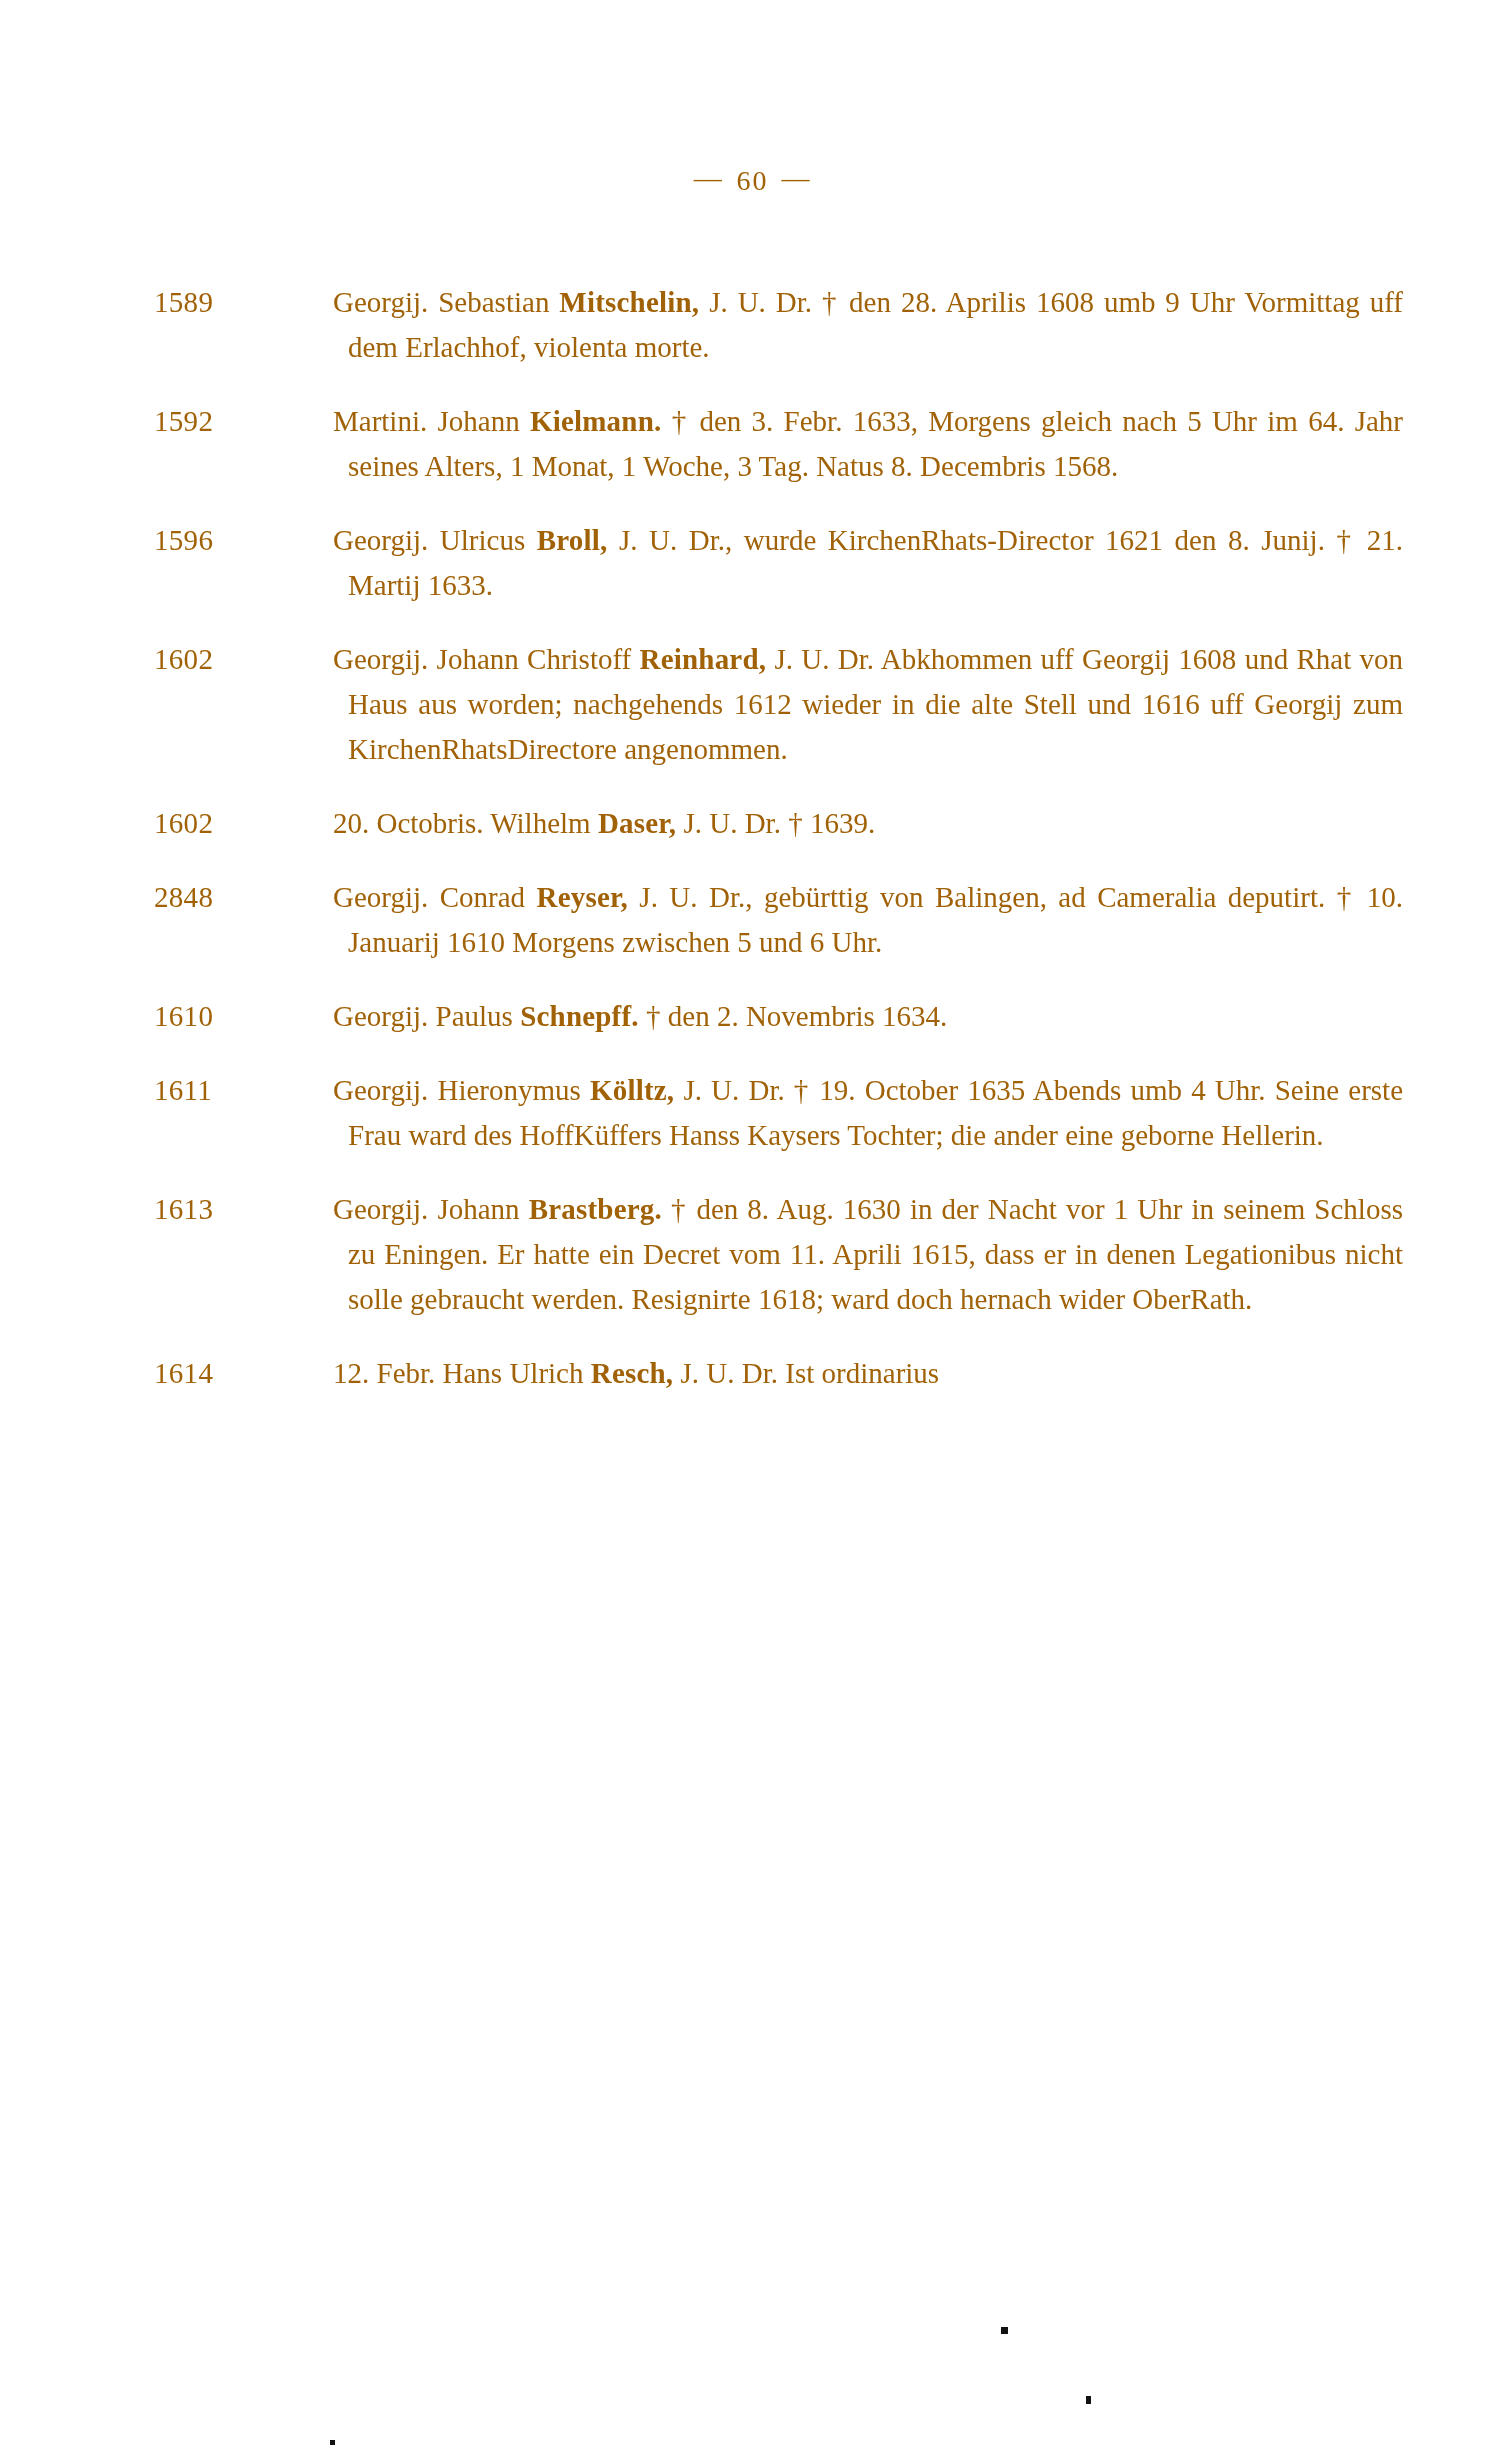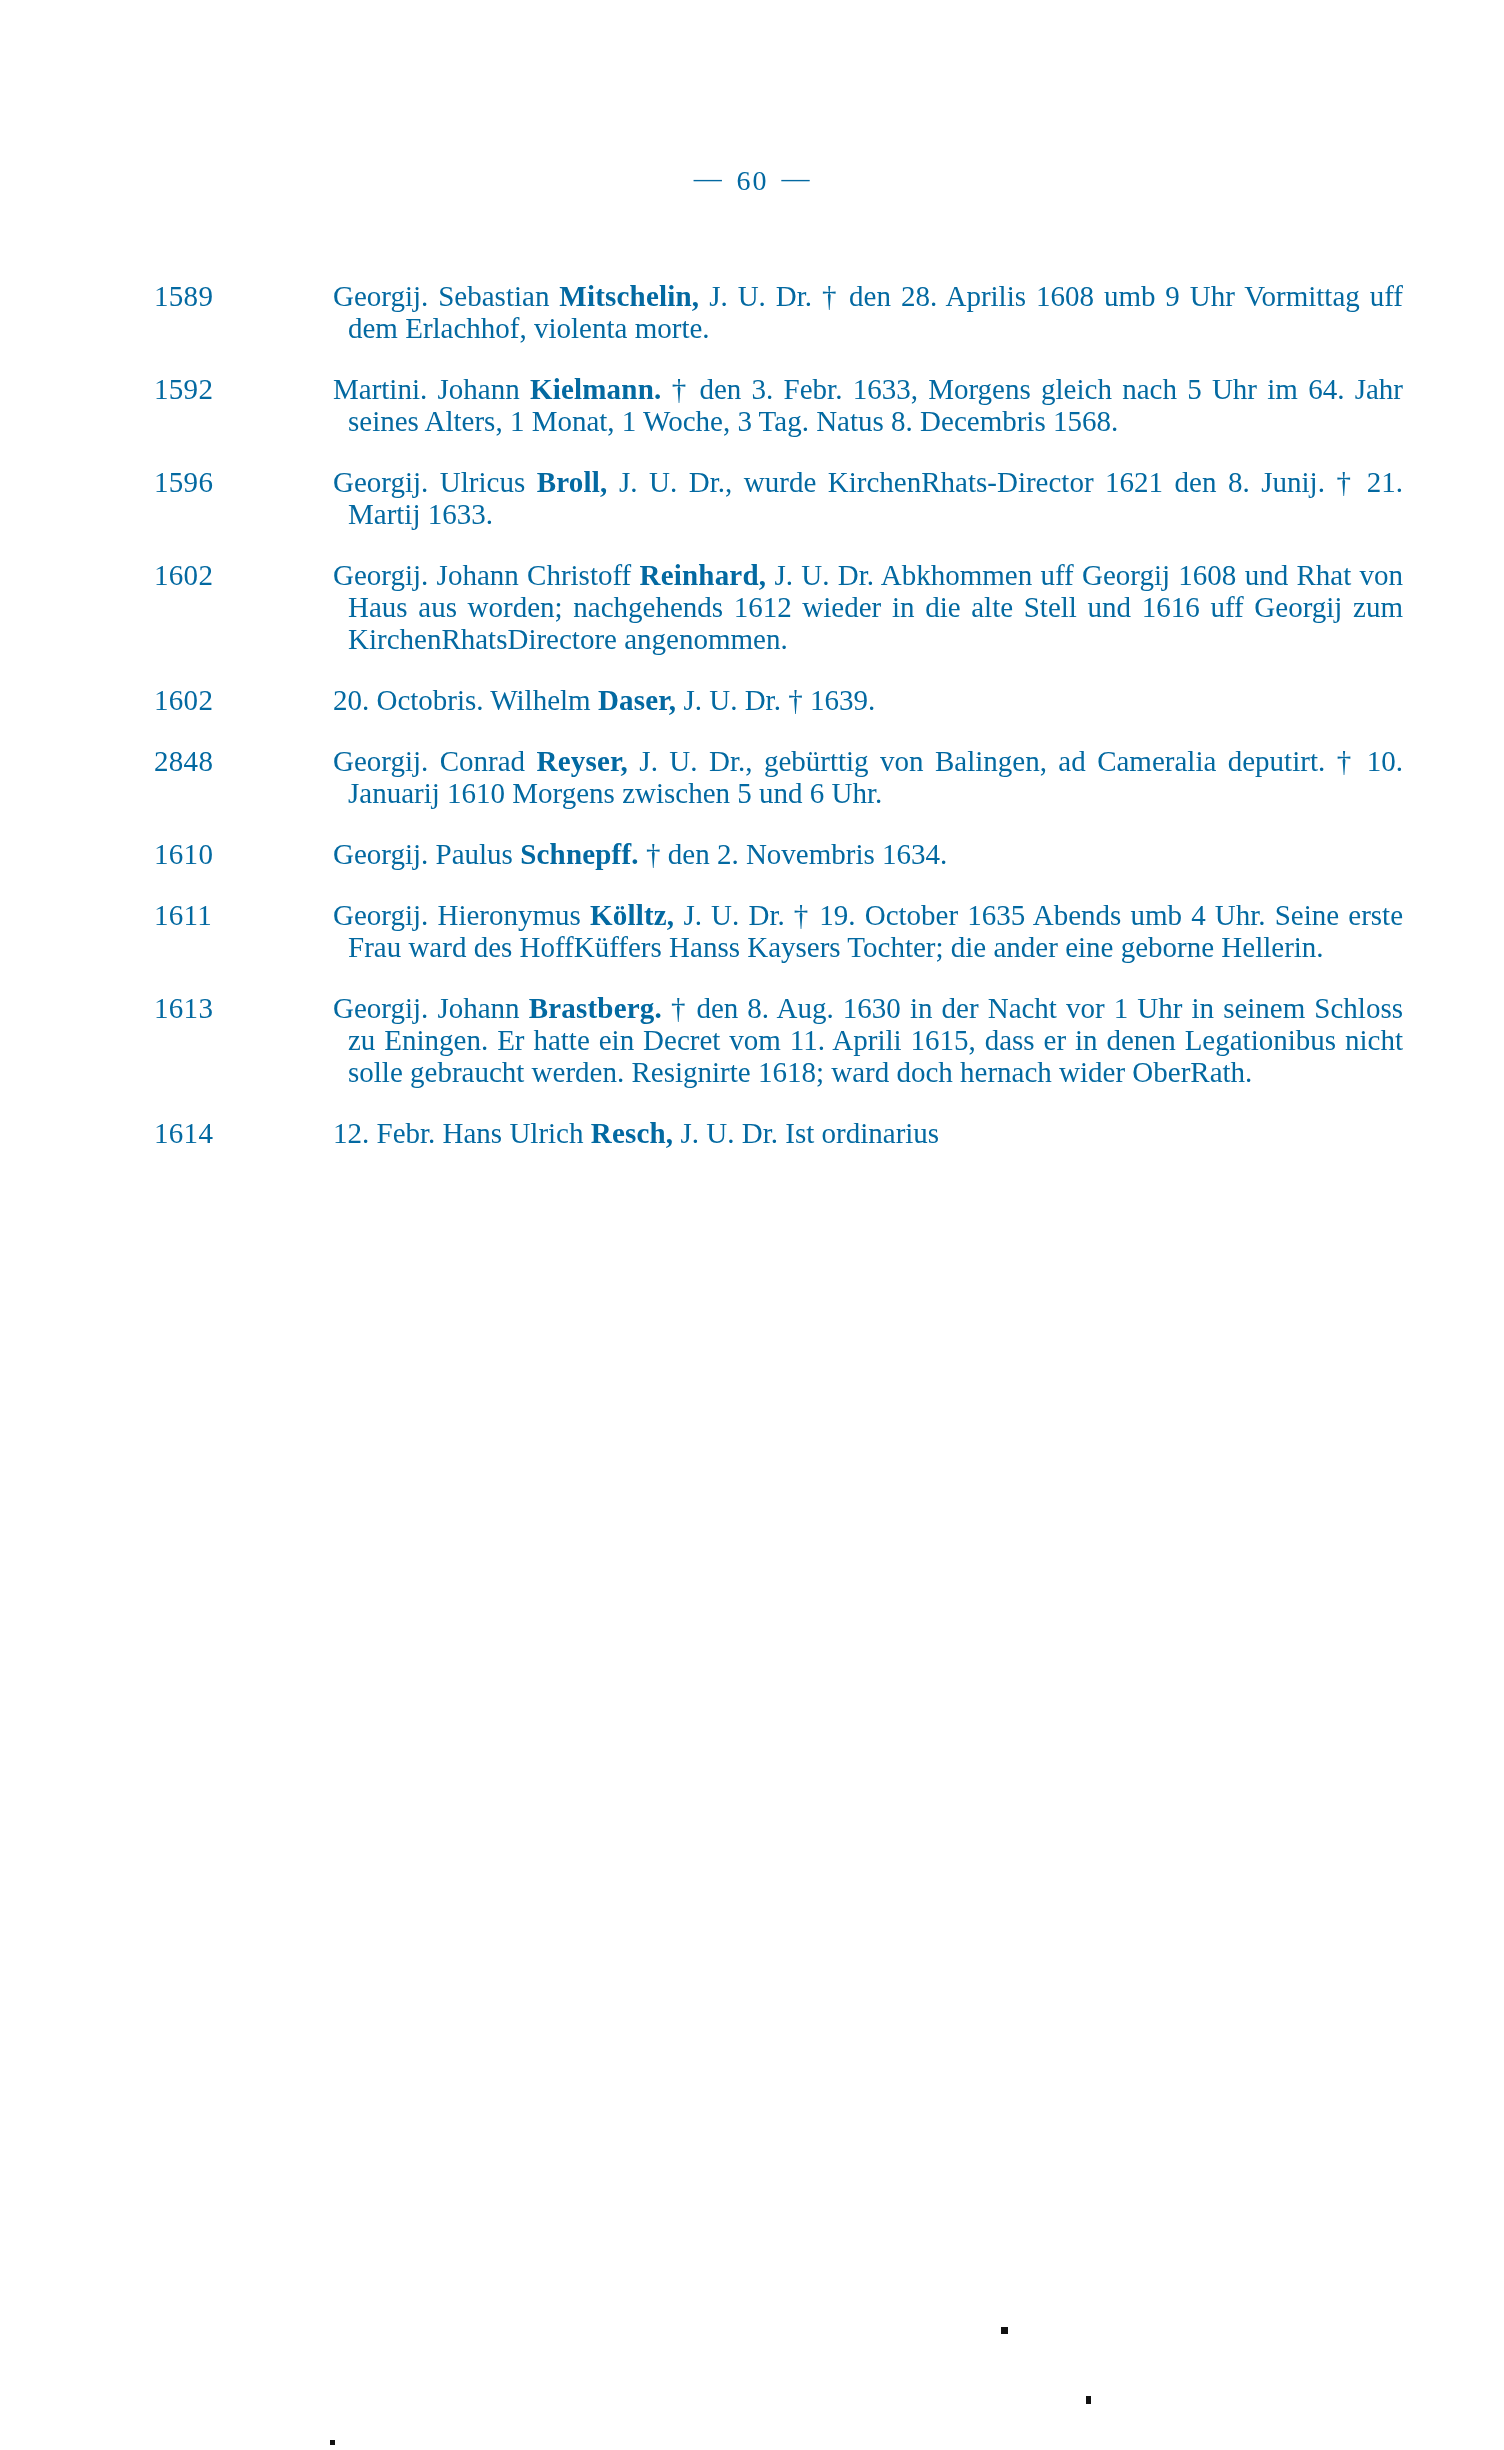--- a/index.html
+++ b/index.html
@@ -8,21 +8,21 @@
     background: #ffffff;
   }
   .page {
     position: relative;
     width: 1505px;
     height: 2450px;
     background: #ffffff;
     margin: 0 auto;
     overflow: hidden;
     font-family: "Liberation Serif", "DejaVu Serif", serif;
-    color: #0369a1;
+    color: #a16207;
   }
   .page-header {
     position: absolute;
     top: 165px;
     left: 0;
     width: 1505px;
     text-align: center;
     font-size: 28px;
     letter-spacing: 1.9px;
     font-family: "Liberation Serif", "DejaVu Serif", serif;
@@ -36,21 +36,21 @@
   .entries {
     position: absolute;
     top: 251px;
     left: 251px;
     width: 1152px;
   }
   .entry {
     position: relative;
     margin-bottom: 1.9px;
     font-size: 29px;
-    line-height: 32px;
+    line-height: 45px;
     text-align: justify;
     text-justify: inter-word;
     padding-left: 97px;
     text-indent: -97px;
   }
   
   .gap-sm { margin-bottom: 3.7px; }
   .gap-md { margin-bottom: 10.3px; }
   .gap-lg { margin-bottom: 4px; }
 

